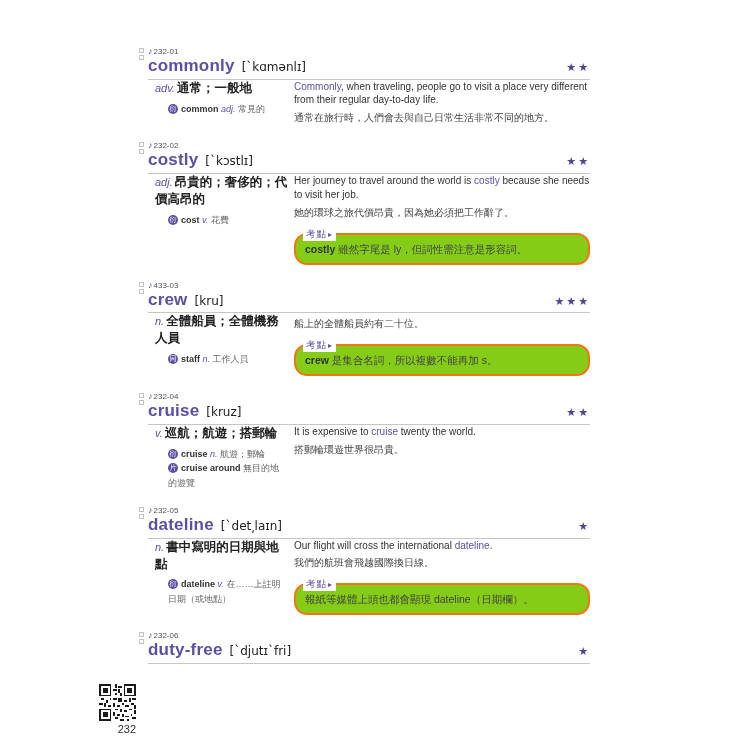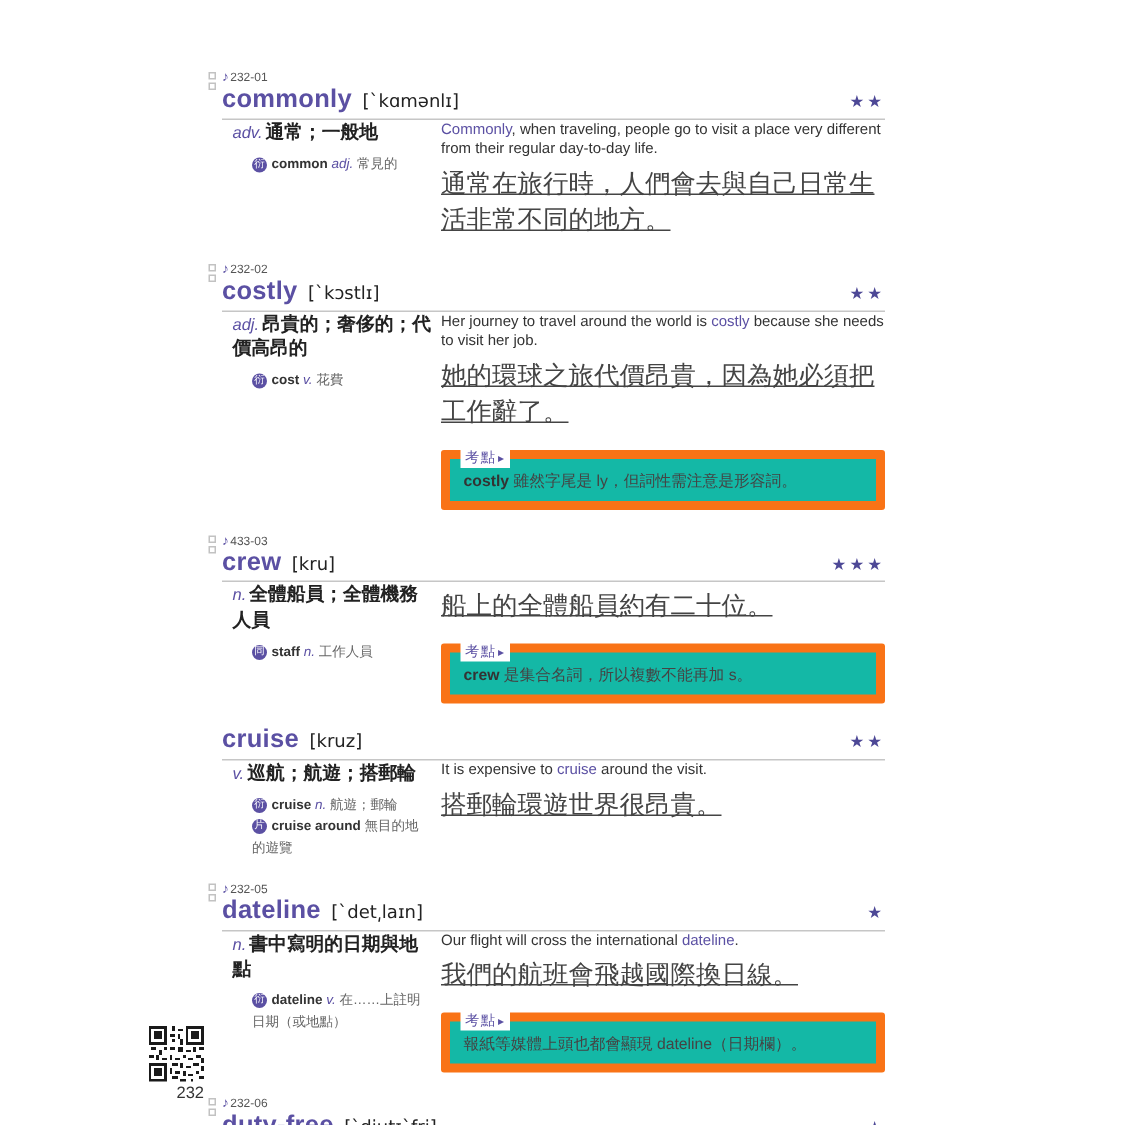--- a/index.html
+++ b/index.html
@@ -25,22 +25,22 @@
   .defline{font-size:12.5px;font-weight:bold;color:#222;line-height:1.35;}
   .pos{color:var(--accent);font-weight:normal;font-size:11px;font-style:italic;margin-right:2px;}
   .subs{margin-top:5px;padding-left:13px;}
   .sub{font-size:9px;color:#666;line-height:1.6;}
   .badge{display:inline-block;width:10px;height:10px;border-radius:50%;background:var(--accent);color:#fff;font-size:7px;line-height:10px;text-align:center;margin-right:3px;vertical-align:1px;}
   .sen{font-weight:bold;color:#333;}
   .spos{font-style:italic;color:var(--accent);}
   .right{flex:1;padding-left:6px;}
   .ex{font-size:10px;color:#333;line-height:1.38;}
   .kw{color:var(--accent);}
-  .zh{font-size:17px;color:#444;margin-top:4px;line-height:1.4;text-decoration:underline;}
-  .note{position:relative;border:6px solid #f97316;border-radius:2px;margin-top:13px;padding:8px 9px 6px;font-size:10.5px;color:#444;background:#14b8a6;}
+  .zh{font-size:10px;color:#444;margin-top:4px;line-height:1.4;}
+  .note{position:relative;border:2px solid #f97316;border-radius:13px;margin-top:13px;padding:8px 9px 6px;font-size:10.5px;color:#444;background:#84cc16;}
   .note-label{position:absolute;top:-7px;left:7px;background:#fff;color:var(--accent);font-size:9.5px;padding:0 3px;letter-spacing:1px;}
   .note-label::after{content:"▸";margin-left:1px;font-size:8px;}
   .note-word{font-weight:bold;color:#333;}
   .qr{position:absolute;left:99px;top:684px;width:37px;height:37px;}
   .pagenum{position:absolute;left:99px;top:723px;width:37px;text-align:right;font-size:11px;color:#333;}
 </style>
 </head>
 <body>
 
 <div class="content">
@@ -137,20 +137,25 @@
         <div class="zh">船上的全體船員約有二十位。</div>
         <div class="note">
           <span class="note-label">考點</span>
           <span class="note-word">crew</span><span> 是集合名詞，所以複數不能再加 s。</span>
         </div>
       </div>
     </div>
   </div>
 
   <div class="entry">
+    <div class="track-row">
+      <span class="cb t"></span>
+      <span class="cb h"></span>
+      <span class="note-icon">♪</span><span>232-04</span>
+    </div>
     <div class="head-row">
       <span class="word">cruise</span>
       <span class="phon">[kruz]</span>
       <span class="stars">★★</span>
     </div>
     <div class="body">
       <div class="left">
         <div class="defline">
           <span class="pos">v.</span><span>巡航；航遊；搭郵輪</span>
         </div>
@@ -159,21 +164,21 @@
     <span class="badge">衍</span><span class="sen">cruise</span> <span class="spos">n.</span> <span>航遊；郵輪</span>
   </div>
 
   <div class="sub">
     <span class="badge">片</span><span class="sen">cruise around</span> <span class="spos"></span> <span>無目的地的遊覽</span>
   </div>
 </div>
       </div>
       <div class="right">
         <div class="ex">
-          <span>It is expensive to </span><span class="kw">cruise</span><span> around the visit.</span>
+          <span>It is expensive to </span><span class="kw">cruise</span><span> twenty the world.</span>
         </div>
         <div class="zh">搭郵輪環遊世界很昂貴。</div>
 
       </div>
     </div>
   </div>
 
   <div class="entry">
     <div class="track-row">
       <span class="cb t"></span>

